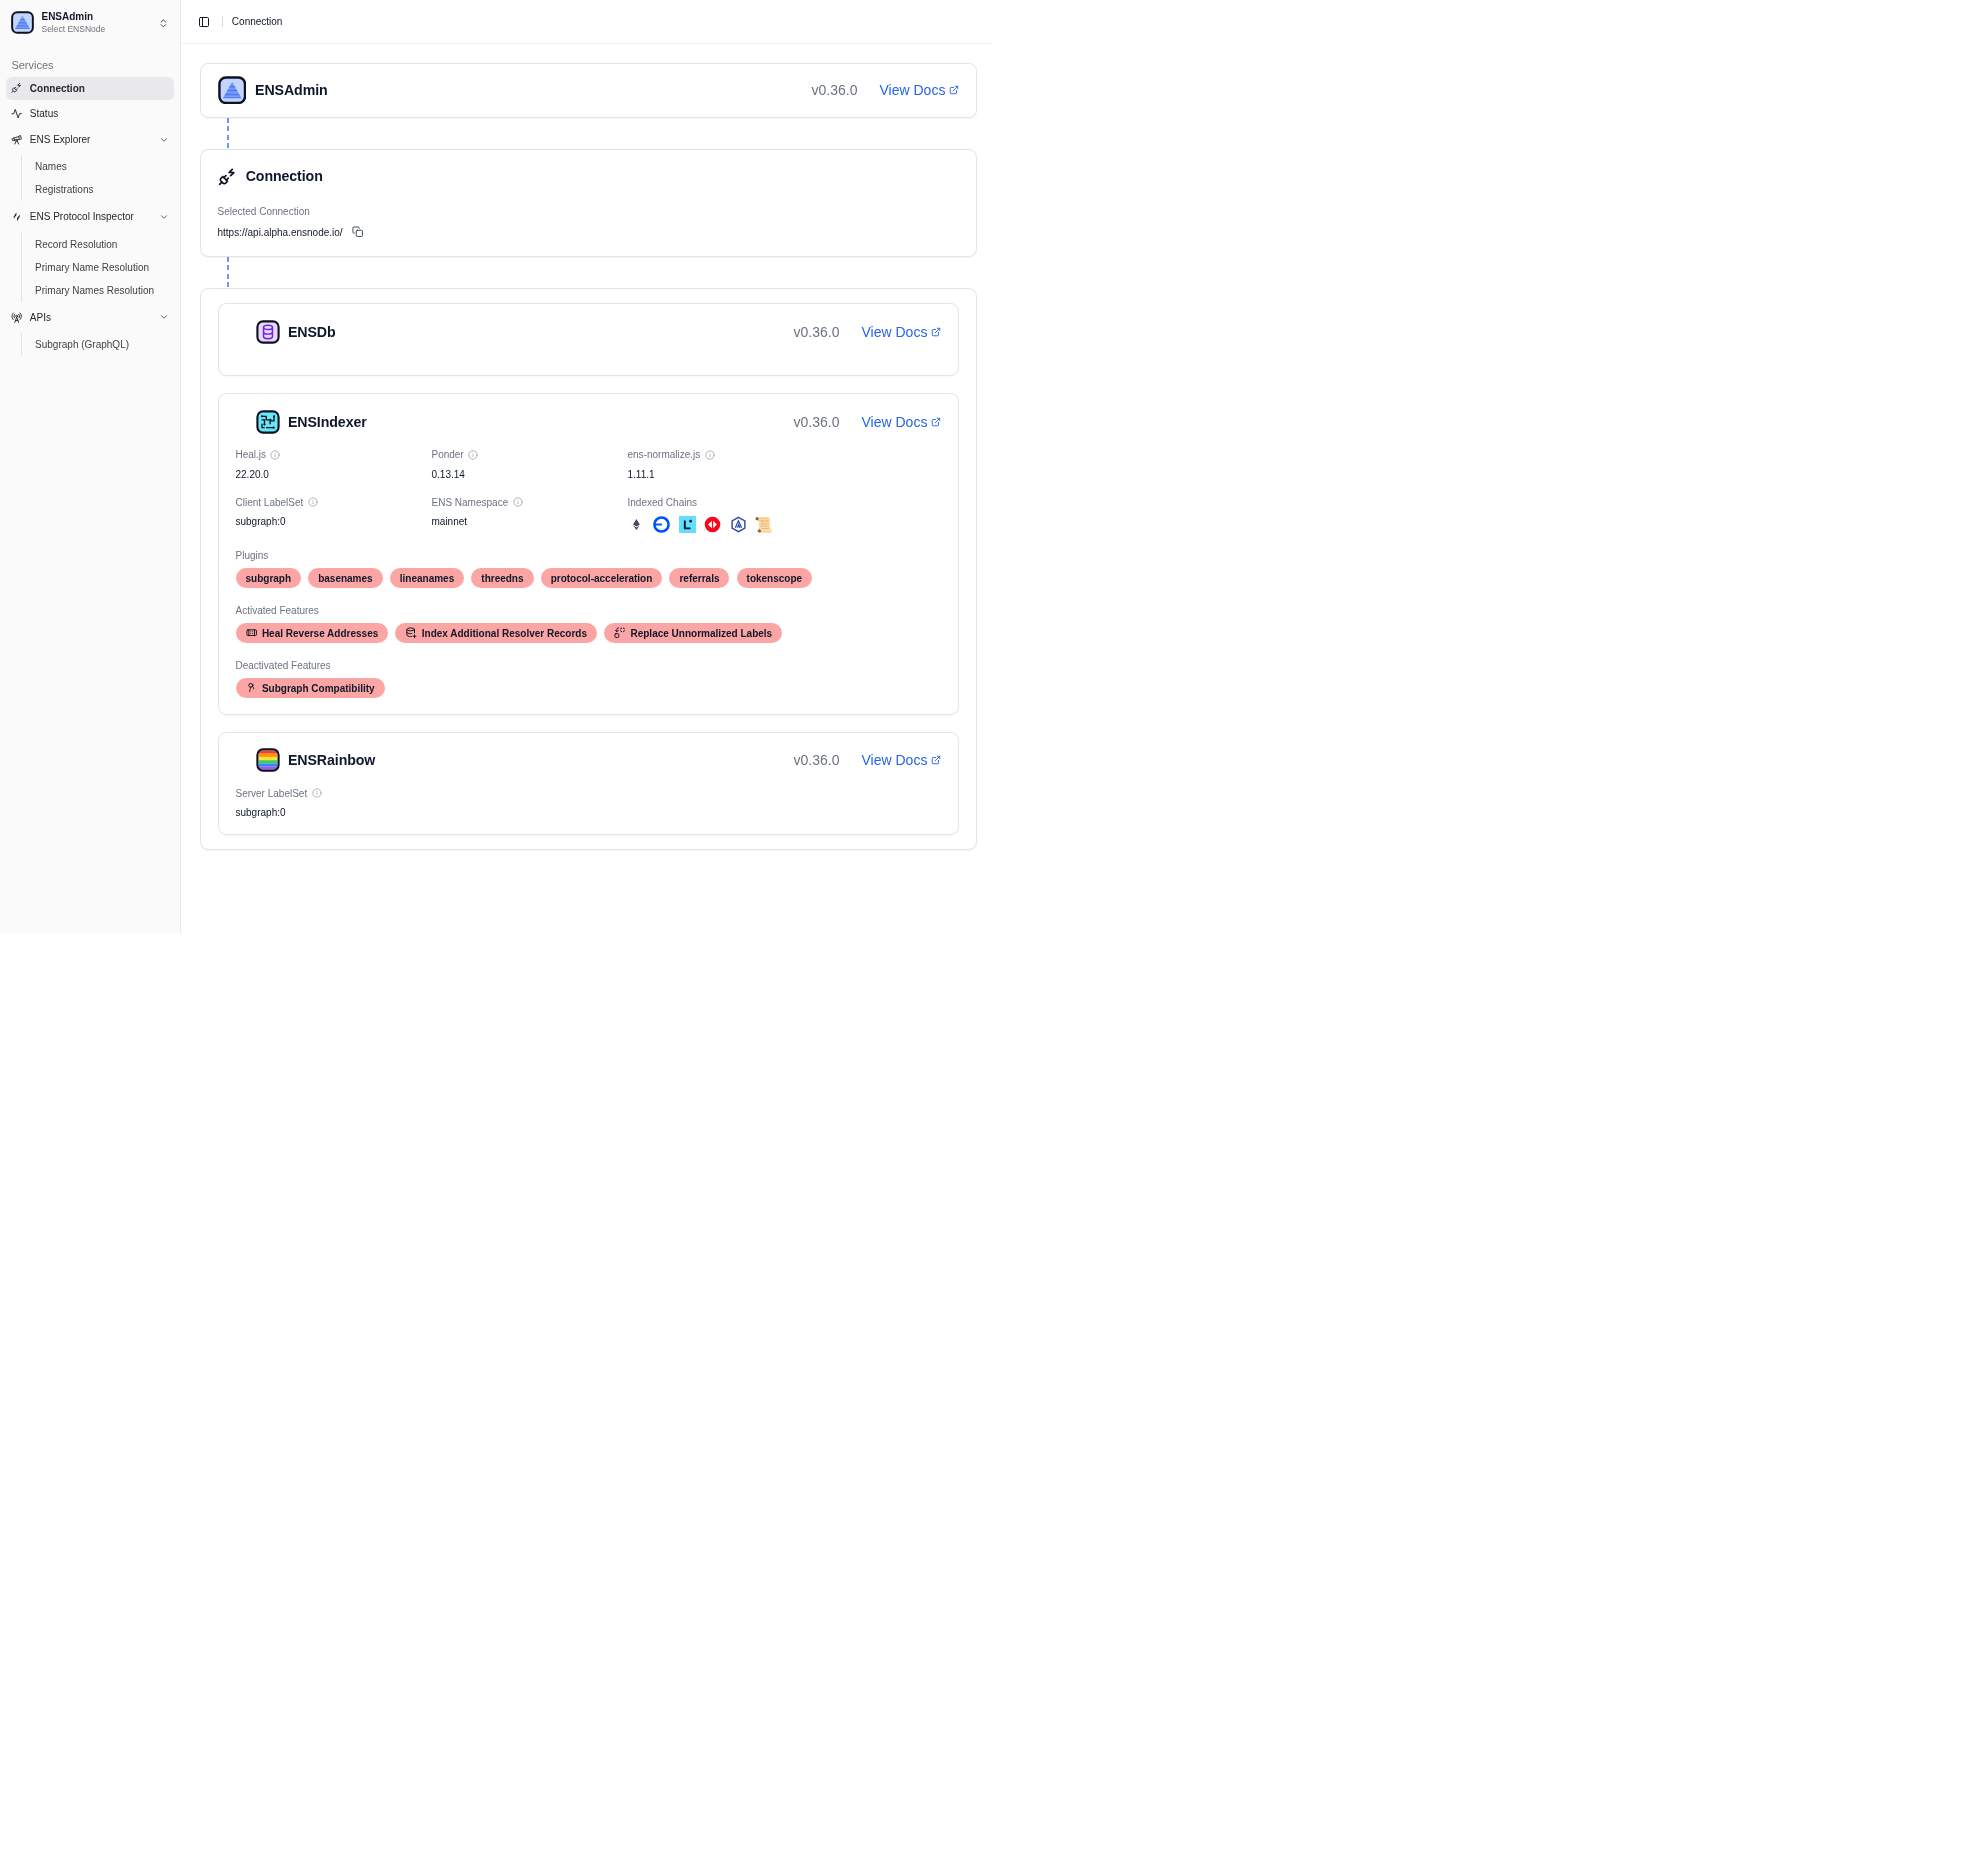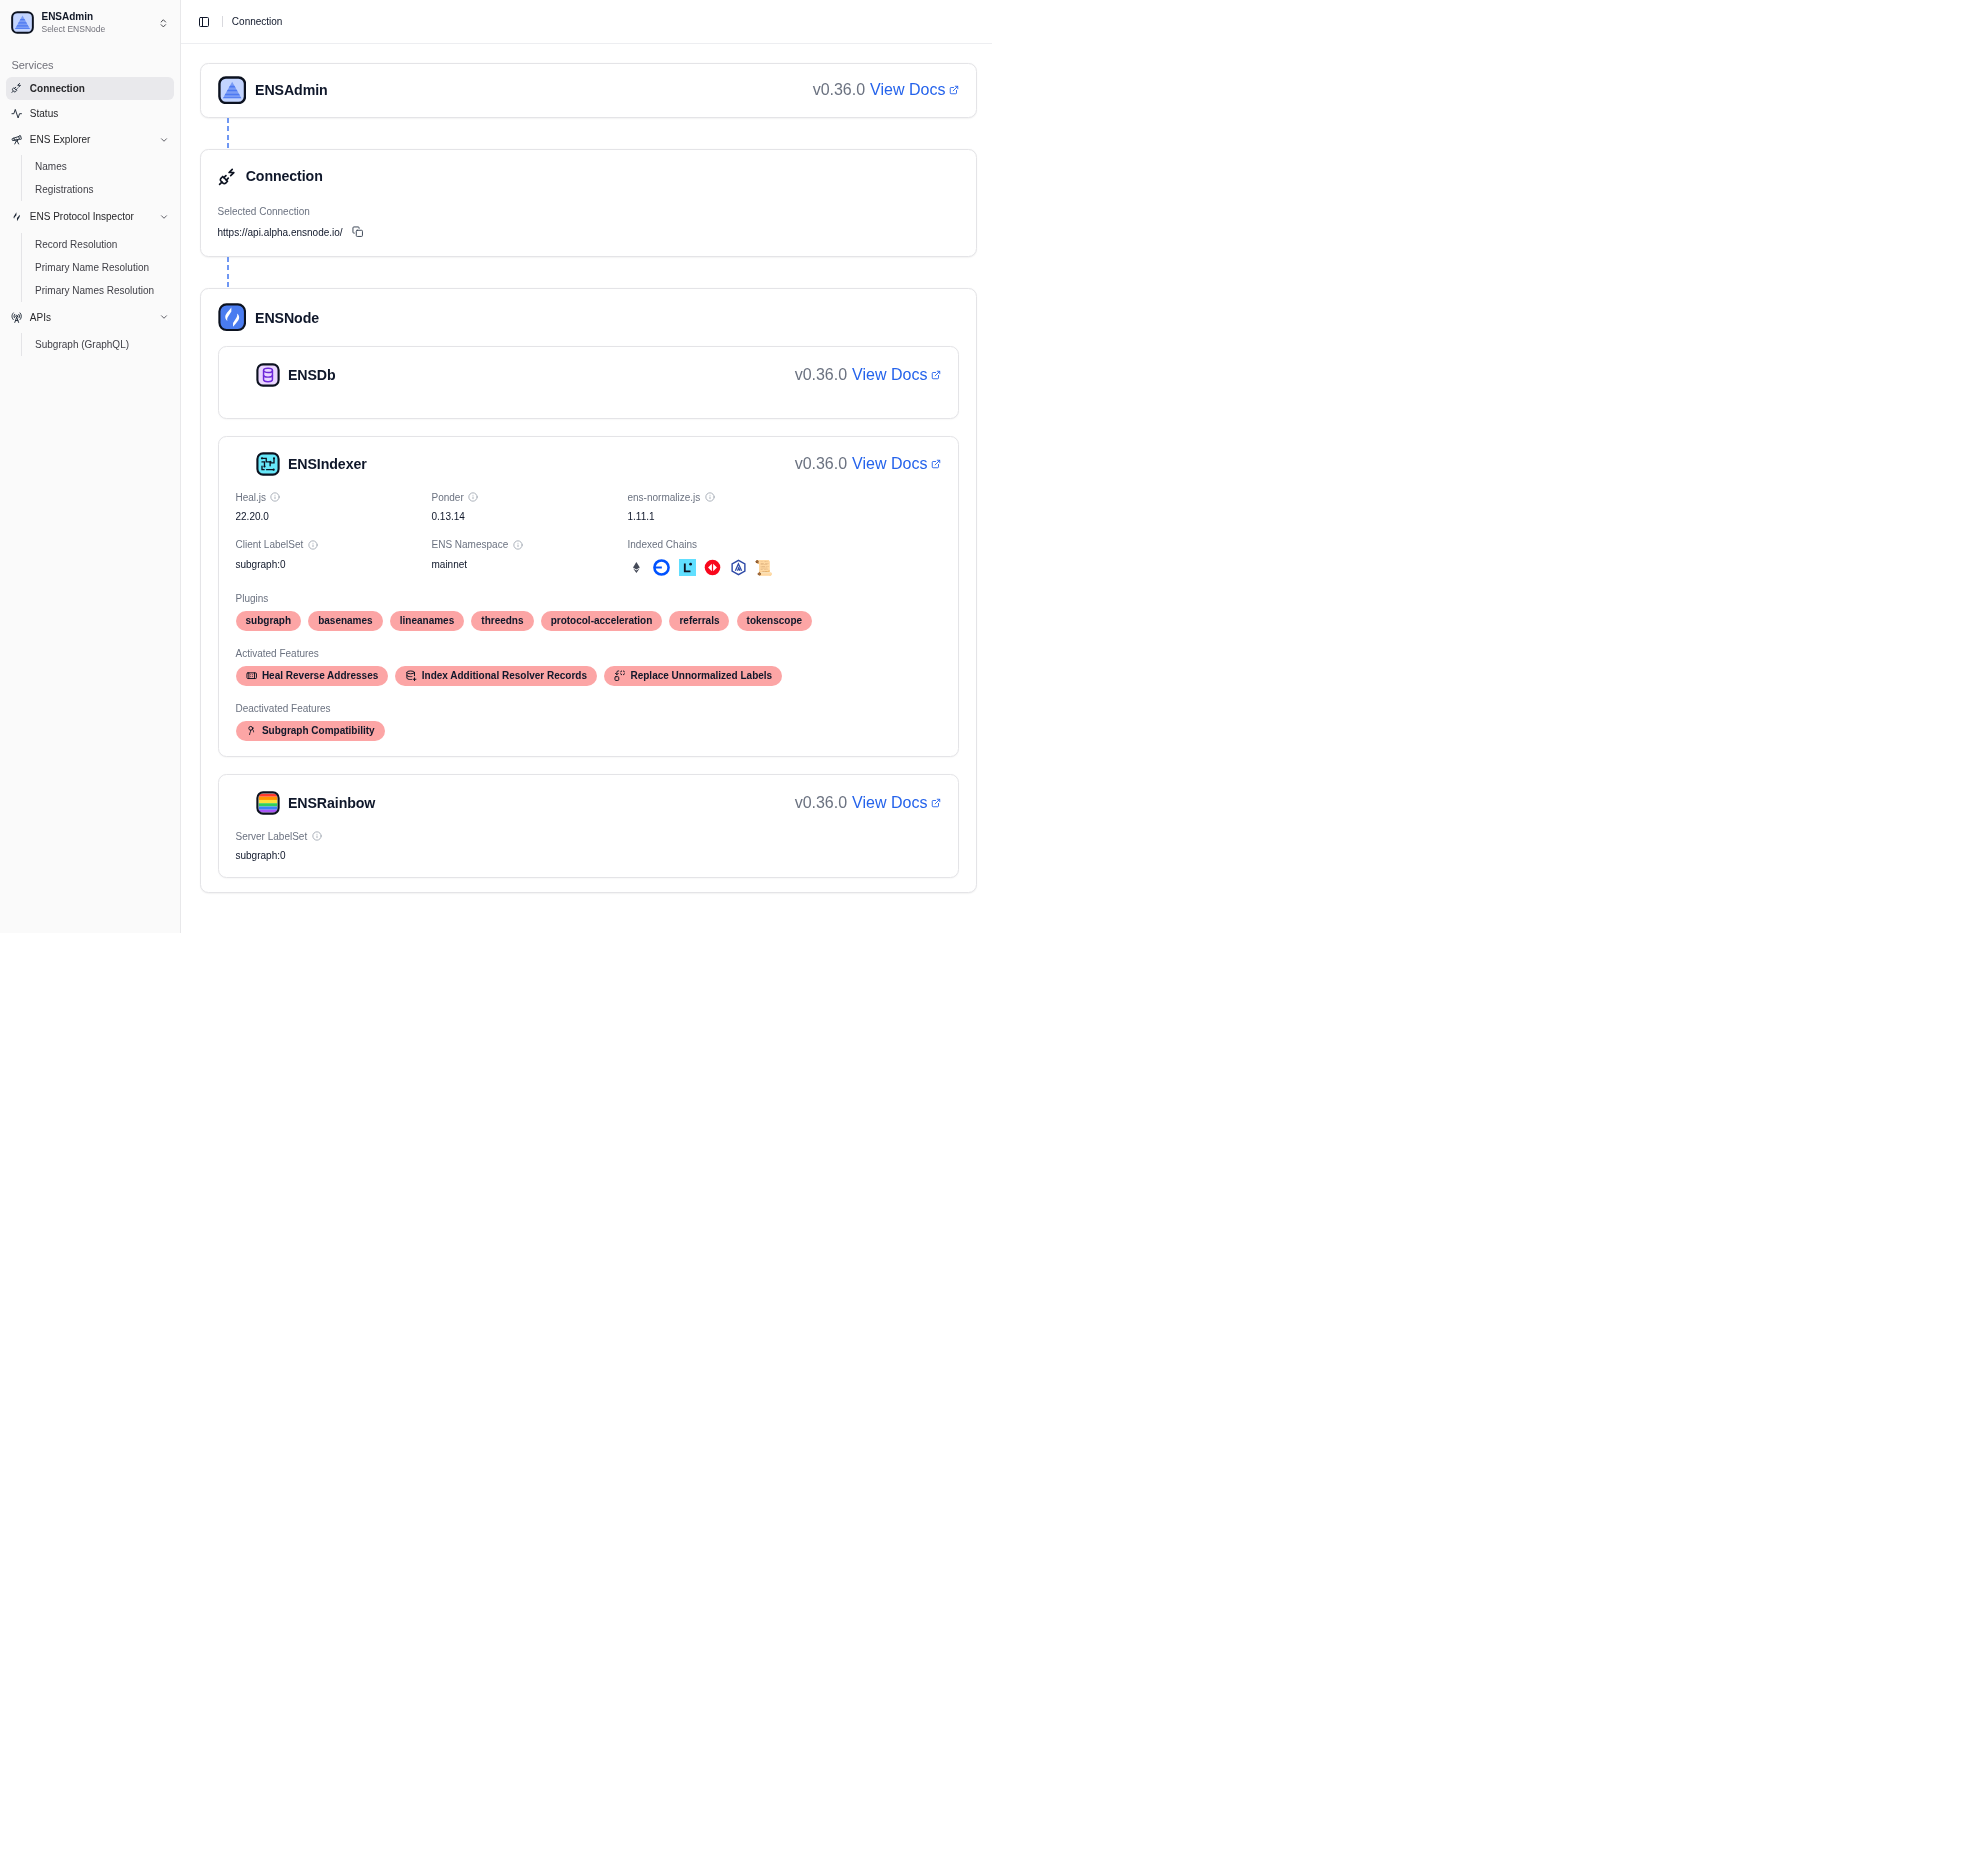--- a/index.html
+++ b/index.html
@@ -43,21 +43,21 @@
   .tb-crumb { font-size:10px; color:#0f172a; }
 
   .content { flex:1; padding:18.5px 15px 20px 18.5px; }
 
   .card { background:#fff; border:0.7px solid #e4e4e7; border-radius:8.5px; box-shadow:0 0.7px 1.4px rgba(0,0,0,.05); }
   .card-title { font-size:14.2px; font-weight:700; color:#0f172a; letter-spacing:-0.1px; }
 
   .card-ensadmin { height:55px; display:flex; align-items:center; padding:0 17px; }
   .hero-left { display:flex; align-items:center; gap:9.2px; }
   .applogo { width:28.4px; height:28.4px; }
-  .meta-right { margin-left:auto; display:flex; align-items:center; gap:5px; font-size:16px; }
+  .meta-right { margin-left:auto; display:flex; align-items:center; gap:22px; font-size:14px; }
   .ver { color:#6b7280; }
   .docs { color:#2563eb; display:flex; align-items:center; gap:3.6px; cursor:pointer; text-decoration:none;text-align:right; }
 
   .connector { width:2.1px; height:31px; margin-left:27px;
     background:repeating-linear-gradient(to bottom,#6f97f3 0 5px, transparent 5px 8.5px); }
 
   .card-connection { padding:17px; }
   .conn-head { display:flex; align-items:center; gap:9.2px; margin-bottom:20px; }
   .mini-label { display:flex; align-items:center; gap:4.3px; font-size:10px; color:#6b7280; margin-bottom:8.5px; }
   .conn-url { display:flex; align-items:center; gap:7.8px; font-size:10px; color:#0f172a; }
@@ -265,28 +265,20 @@
               <rect x="9" y="9" width="13" height="13" rx="2"></rect>
               <path d="M5 15H4a2 2 0 0 1-2-2V4a2 2 0 0 1 2-2h9a2 2 0 0 1 2 2v1"></path>
             </svg>
         </button>
       </div>
     </section>
 
     <div class="connector"></div>
 
     <section class="card card-ensnode">
-      <div class="node-head">
-        <svg class="applogo" viewBox="0 0 40 40">
-          <rect x="2" y="2" width="36" height="36" rx="10" fill="#4a7cf0" stroke="#0c1220" stroke-width="3"></rect>
-          <path d="M18.8 6.5c-4.2 5.6-8.6 9-8.6 13.2 0 2.4 1.3 4.5 3.2 5.5-.9-1.7-.6-3.8.7-5.9l4.7-7.4z" fill="#fff"></path>
-          <path d="M21.2 33.5c4.2-5.6 8.6-9 8.6-13.2 0-2.4-1.3-4.5-3.2-5.5.9 1.7.6 3.8-.7 5.9l-4.7 7.4z" fill="#fff"></path>
-        </svg>
-        <h2 class="card-title">ENSNode</h2>
-      </div>
 
       <div class="inner">
         <div class="inner-head">
           <svg class="inner-logo" viewBox="0 0 34 34">
             <rect x="2" y="2" width="30" height="30" rx="8" fill="#ead6ff" stroke="#0c1220" stroke-width="3"></rect>
             <g fill="none" stroke="#6d28d9" stroke-width="2.1">
               <ellipse cx="17" cy="10.5" rx="6.3" ry="3"></ellipse>
               <path d="M10.7 10.5v6.5c0 1.65 2.8 3 6.3 3s6.3-1.35 6.3-3v-6.5"></path>
               <path d="M10.7 17v6.5c0 1.65 2.8 3 6.3 3s6.3-1.35 6.3-3V17"></path>
             </g>

